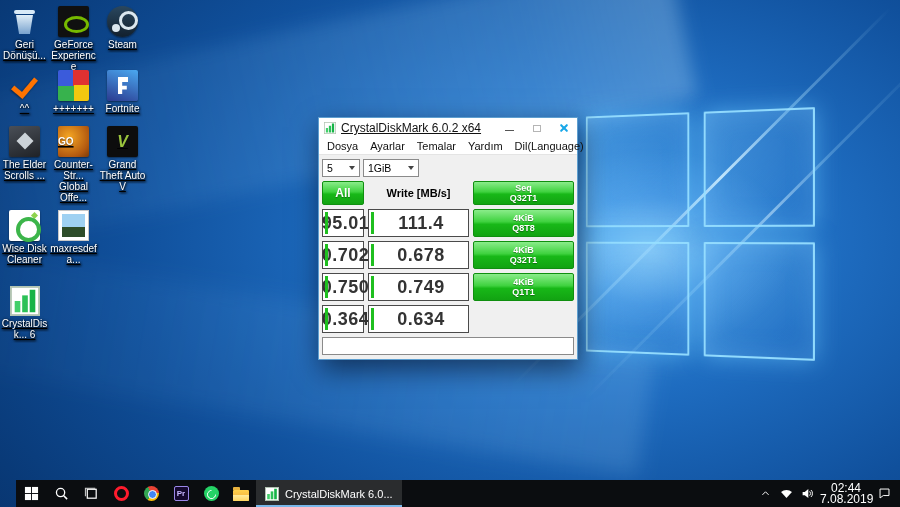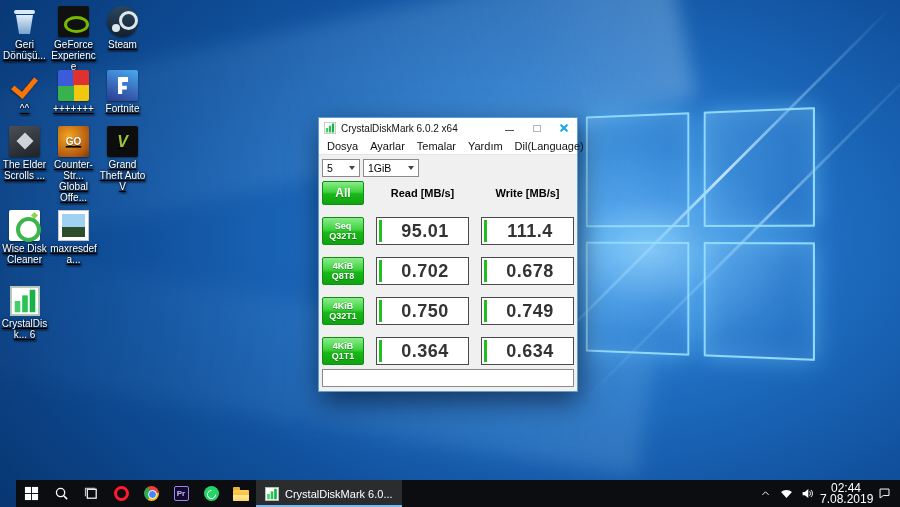--- a/index.html
+++ b/index.html
@@ -52,21 +52,21 @@
   .ic-wise::after{content:"";position:absolute;left:7px;top:7px;width:17px;height:17px;border-radius:50%;border:4px solid #3cb54a;}
   .ic-wise::before{content:"";position:absolute;right:3px;top:3px;width:5px;height:5px;background:#8ed34f;transform:rotate(45deg);}
 
   .ic-geforce{background:#101010;border-radius:2px;box-shadow:0 1px 2px rgba(0,0,0,.5);}
   .ic-geforce::after{content:"";position:absolute;left:6px;top:10px;width:19px;height:11px;border-radius:50%;border:3px solid #76b900;}
 
   .ic-colorful{border-radius:2px;box-shadow:0 1px 2px rgba(0,0,0,.5);
     background:conic-gradient(#e03131 0 25%, #f2c80f 0 50%, #37b24d 0 75%, #3b5bdb 0 100%);}
 
   .ic-csgo{background:radial-gradient(circle at 35% 35%, #f5a623, #b35a10 70%, #7a3a08);border-radius:2px;
-    display:flex;align-items:center;justify-content:center;box-shadow:0 1px 2px rgba(0,0,0,.5);}
+    display:flex;align-items:center;box-shadow:0 1px 2px rgba(0,0,0,.5);}
   .ic-csgo span{color:#fff;font-weight:bold;font-size:10px;text-shadow:0 1px 1px rgba(0,0,0,.6);}
 
   .ic-maxres{background:#fff;border:1px solid #c8c8c8;}
   .ic-maxres::after{content:"";position:absolute;left:3px;right:3px;top:3px;bottom:3px;
     background:linear-gradient(180deg,#9fd1f2 0 55%, #2e4d2a 55% 100%);}
 
   .ic-steam{border-radius:50%;background:linear-gradient(180deg,#2a475e 0%,#12202e 100%);box-shadow:0 1px 2px rgba(0,0,0,.5);}
   .ic-steam::before{content:"";position:absolute;left:12px;top:5px;width:13px;height:13px;border-radius:50%;border:3px solid #dbe7ef;}
   .ic-steam::after{content:"";position:absolute;left:5px;top:18px;width:8px;height:8px;border-radius:50%;background:#dbe7ef;}
 
@@ -75,35 +75,35 @@
     clip-path:polygon(0 100%,0 0,100% 0,100% 30%,42% 30%,42% 52%,88% 52%,88% 74%,42% 74%,42% 100%);}
 
   .ic-gtav{background:#0d0d0d;border-radius:2px;display:flex;align-items:center;justify-content:center;box-shadow:0 1px 2px rgba(0,0,0,.5);}
   .ic-gtav span{color:#9bc53d;font-weight:bold;font-style:italic;font-size:16px;}
 
   
   .win{position:absolute;left:318px;top:117px;width:260px;z-index:20;background:#f0f0f0;
     border:1px solid #5e9fd0;box-shadow:3px 10px 26px rgba(0,0,15,.55);}
   .titlebar{height:20px;background:#fff;display:flex;align-items:center;padding-left:5px;}
   .svg12{width:12px;height:12px;display:block;}
-  .wtitle{font-size:10px;color:#111;margin-left:5px;flex:1;white-space:nowrap;}
+  .wtitle{font-size:12px;color:#111;margin-left:5px;flex:1;white-space:nowrap;text-decoration:underline;}
   .caps{display:flex;height:20px;}
   .cap{width:27px;height:20px;display:flex;align-items:center;justify-content:center;position:relative;}
   .min-glyph{width:9px;height:1px;background:#555;margin-top:5px;}
   .max-glyph{width:8px;height:7px;border:1px solid #b5b5b5;}
   .xbar{position:absolute;left:9px;top:9px;width:10px;height:2px;background:#18a7e8;border-radius:1px;}
   .x1{transform:rotate(45deg);} .x2{transform:rotate(-45deg);}
   .menubar{height:17px;background:#fff;border-bottom:1px solid #e4e4e4;display:flex;align-items:center;padding-left:2px;}
   .mitem{font-size:11px;color:#111;padding:0 6px;cursor:default;}
   .wcontent{padding:4px 3px;}
   .controls{display:flex;gap:3px;height:18px;margin-bottom:4px;}
   .combo{background:#fff;border:1px solid #8a8a8a;display:flex;align-items:center;padding:0 4px;font-size:10.5px;color:#000;}
   .combo .arr{margin-left:auto;width:0;height:0;border-left:3px solid transparent;border-right:3px solid transparent;border-top:4px solid #444;}
   .combo-count{width:38px;} .combo-size{width:56px;justify-content:flex-end;} .combo-drive{flex:1;}
-  .bench{display:grid;grid-template-columns:42px 1fr 1fr;grid-template-rows:24px repeat(4,28px);gap:12px;}
+  .bench{display:grid;grid-template-columns:42px 1fr 1fr;grid-template-rows:24px repeat(4,28px);gap:4px;}
   .gbtn{background:linear-gradient(180deg,#8aec8a 0%,#3fd23f 45%,#18b818 55%,#12a312 100%);
     border:1px solid #0f8f0f;border-radius:2px;color:#fff;font-weight:bold;display:flex;flex-direction:column;
     align-items:center;justify-content:center;text-shadow:0 1px 1px rgba(0,0,0,.35);cursor:pointer;}
   .gbtn span{font-size:9px;line-height:10px;}
   .gbtn.all span{font-size:12px;}
   .hdr{display:flex;align-items:center;justify-content:center;font-size:11px;font-weight:bold;color:#000;}
   .vcell{background:#fff;border:1px solid #4a4a4a;position:relative;display:flex;align-items:center;justify-content:center;
     font-size:18px;font-weight:bold;color:#333;letter-spacing:.5px;padding-left:5px;}
   .vcell::before{content:"";position:absolute;left:2px;top:2px;bottom:2px;width:3px;background:#1fbf1f;}
   .footerbox{margin-top:4px;height:18px;background:#fff;border:1px solid #8a8a8a;}
@@ -286,21 +286,20 @@
         </div>
         <div class="combo combo-size">
           <span>1GiB</span>
             <span class="arr"></span>
         </div>
       </div>
       <div class="bench">
         <div class="gbtn all">
             <span>All</span>
           </div>
-        <div class="hdr">Read [MB/s]</div>
         <div class="hdr">Write [MB/s]</div>
 
         <div class="gbtn">
           <span>Seq</span>
             <span>Q32T1</span>
         </div>
         <div class="vcell">95.01</div>
         <div class="vcell">111.4</div>
 
         <div class="gbtn">

